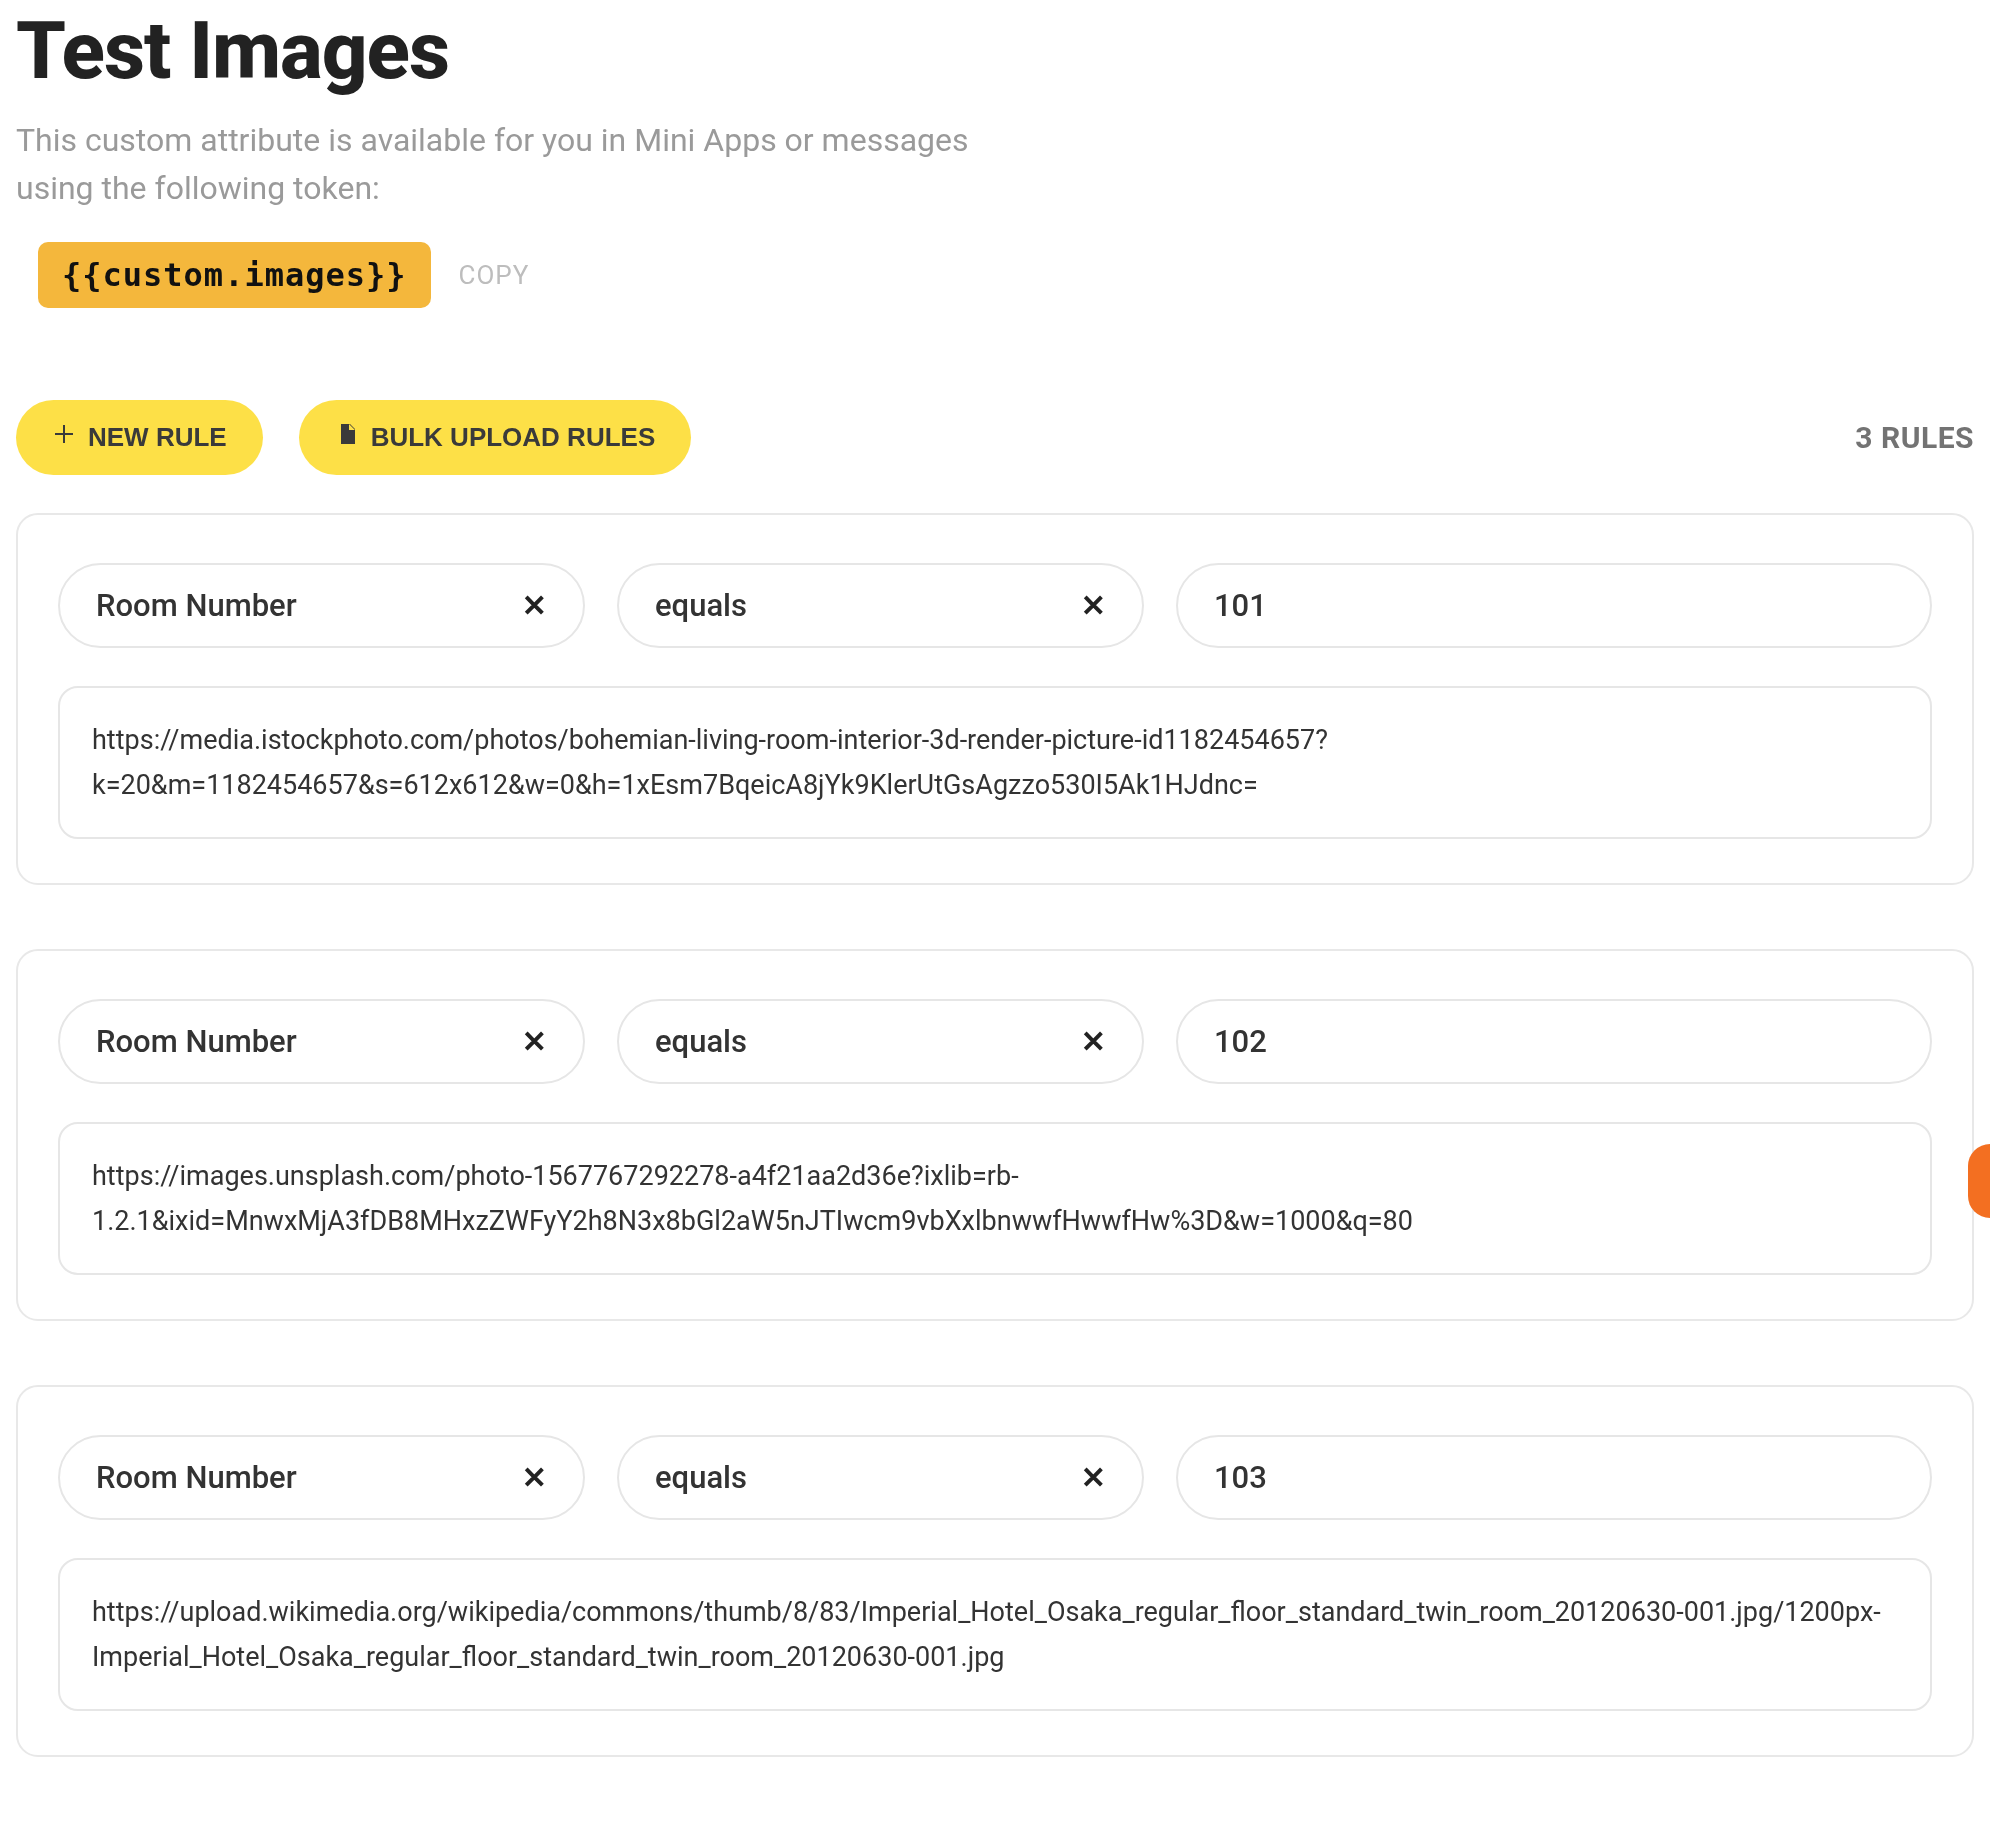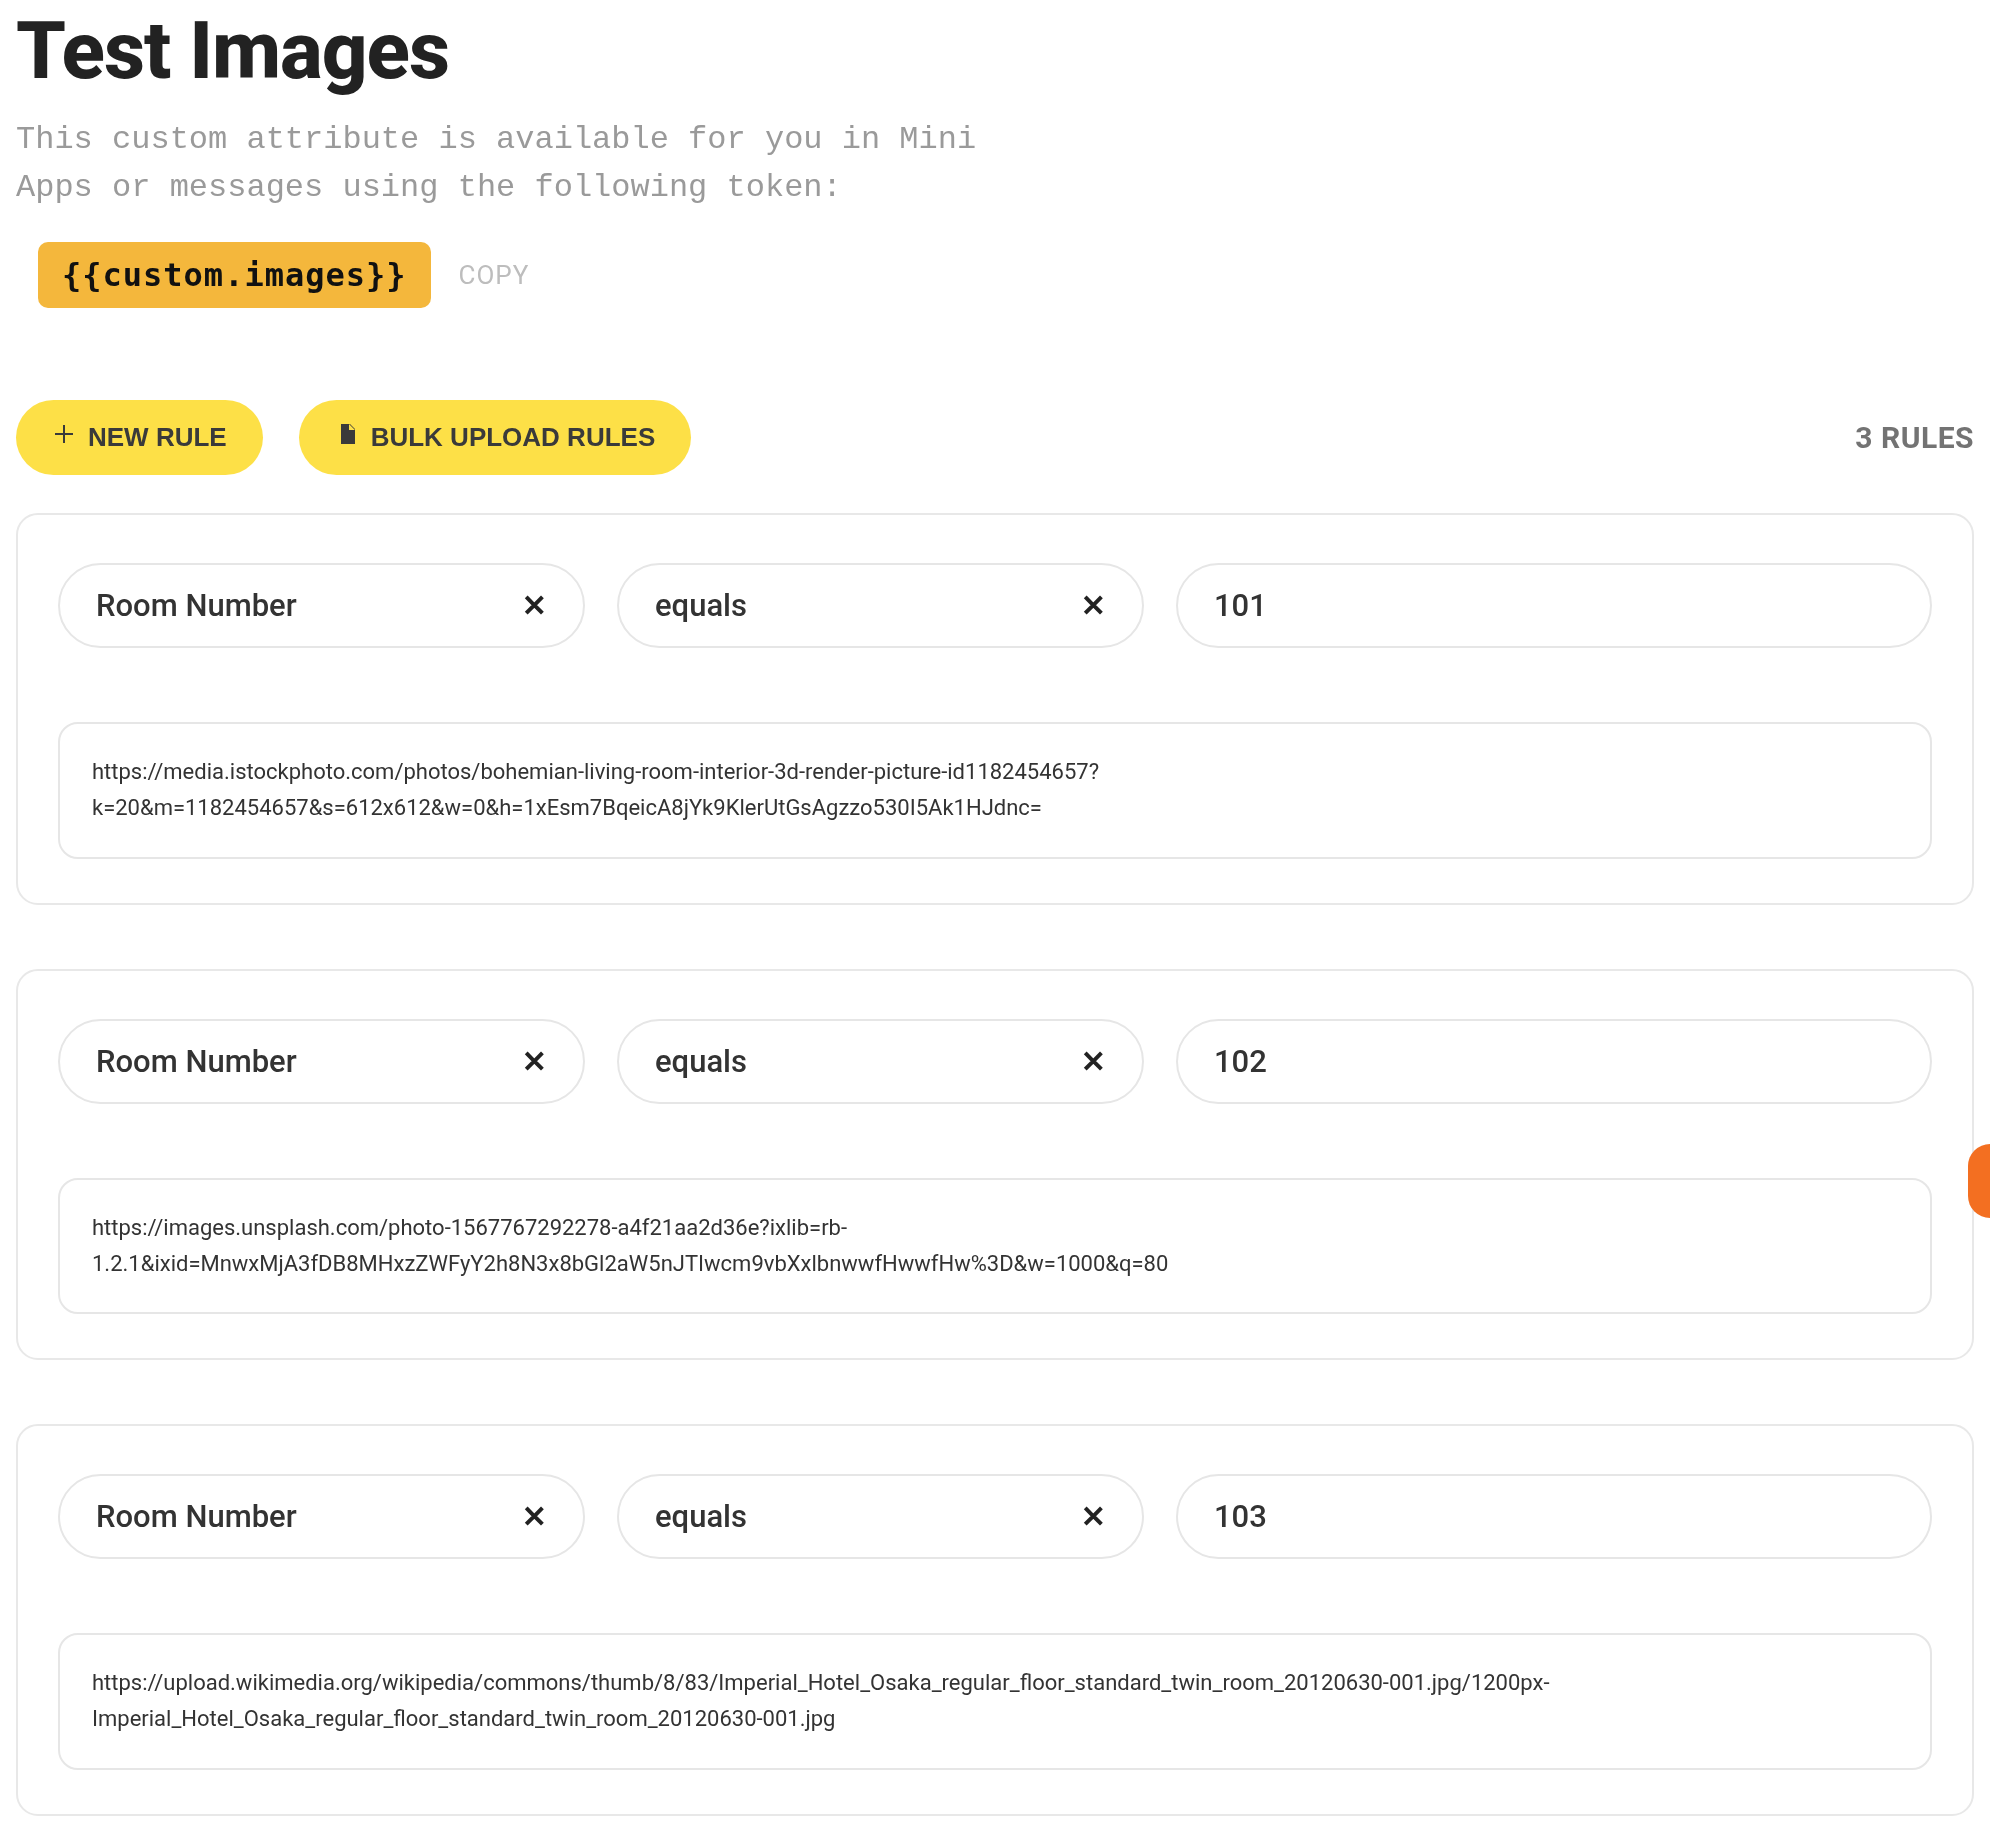--- a/index.html
+++ b/index.html
@@ -1,20 +1,20 @@
 <!DOCTYPE html>
 <html><head>
 <meta charset="utf-8">
 <style>
   * { box-sizing: border-box; margin: 0; padding: 0; }
   html, body { font-family: -apple-system, BlinkMacSystemFont, "Segoe UI", Roboto, Helvetica, Arial, sans-serif; }
   body { width: 1990px; padding: 0 16px 40px 16px; color: #222; background:#fff; }
 
   .page-title { font-size: 80px; font-weight: 800; letter-spacing: -1px; margin-top: 4px; }
-  .subtitle { font-size: 32px; color: #9a9a9a; margin-top: 18px; line-height: 1.5; max-width: 1015px; font-family: Liberation Mono, monospace; }
+  .subtitle { font-size: 32px; color: #9a9a9a; margin-top: 18px; line-height: 1.5; max-width: 1015px; }
 
   .token-row { display:flex; align-items:center; gap: 28px; margin-top: 30px; padding-left: 22px; }
   .token-badge {
     font-family: "Menlo","Consolas",monospace;
     font-weight: 800;
     font-size: 32px;
     background: #f4b73c;
     color: #111;
     padding: 14px 24px;
     border-radius: 10px;
@@ -49,22 +49,22 @@
   }
   .sel .x { margin-left:auto; font-weight:900; font-size:30px; color:#222; cursor:pointer; padding-left:20px; }
   .w1 { flex: 0 0 527px; }
   .w2 { flex: 0 0 527px; justify-content: flex-end; }
   .w3 { flex: 1 1 auto; }
 
   .value-row { display:flex; gap: 22px; margin-top: 38px; align-items:flex-start; }
   .value-box {
     flex: 1 1 auto;
     border: 2px solid #e6e6e6; border-radius: 20px;
-    padding: 30px 32px; font-size: 22px; color:#333;
-    overflow-wrap:anywhere; line-height: 1.65; font-weight:400; background:#fff;margin-top:36px;
+    padding: 30px 32px; font-size: 27px; color:#333;
+    overflow-wrap:anywhere; line-height: 1.65; font-weight:400; background:#fff;
   }
 
   
   .rule-outer { position:relative;border-radius:15px; }
 
   .rules-clip { position:relative; }
 </style>
 </head>
 <body>
 

